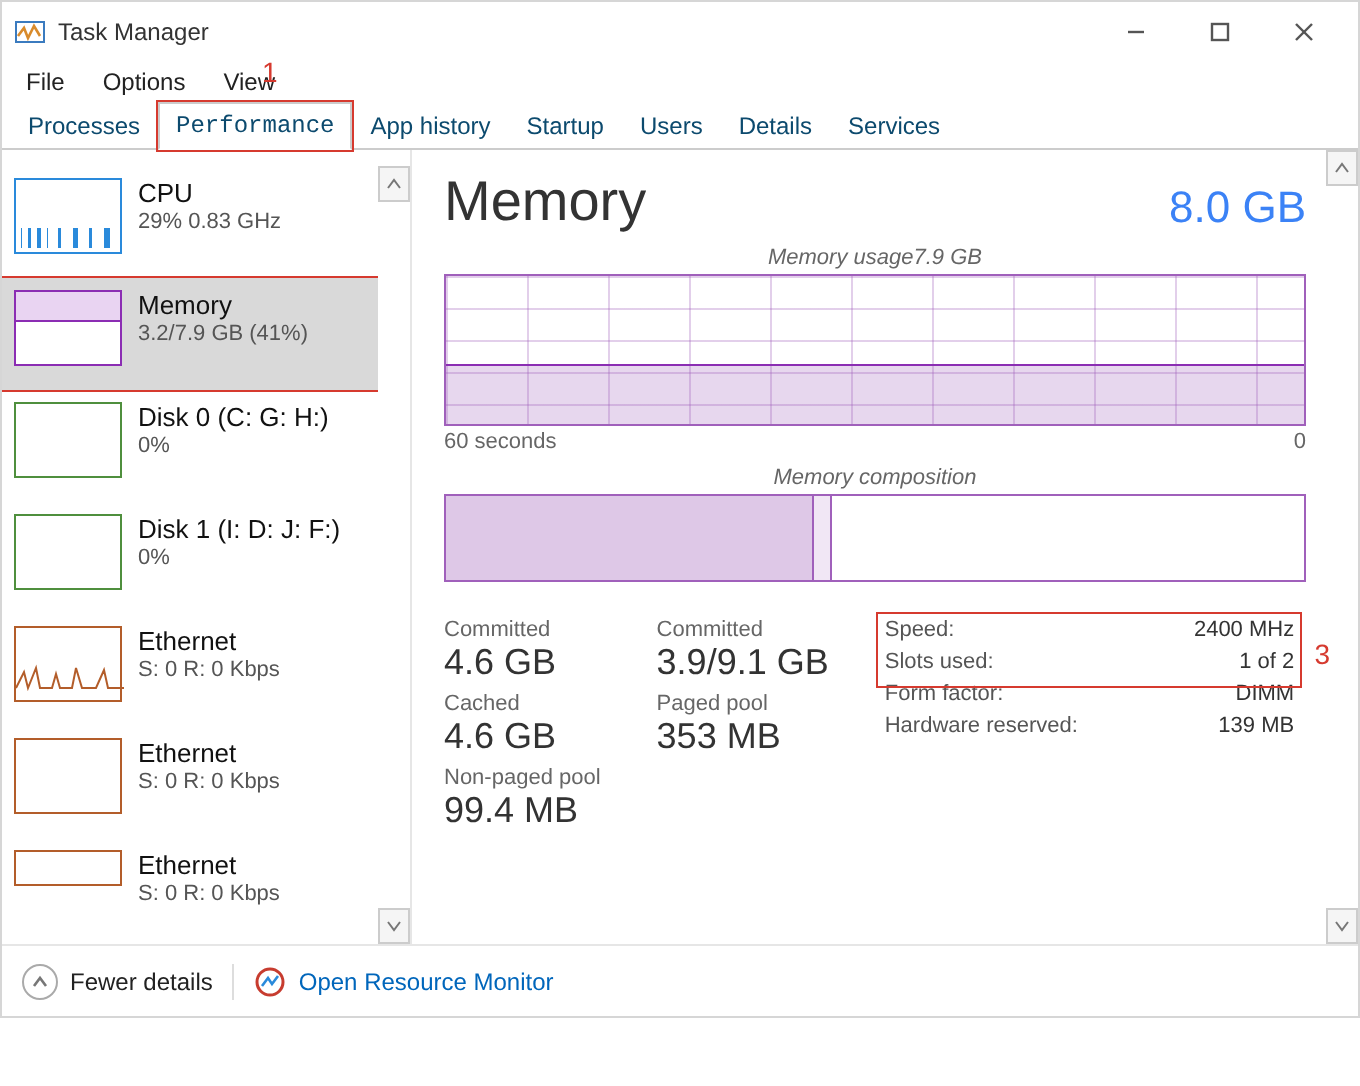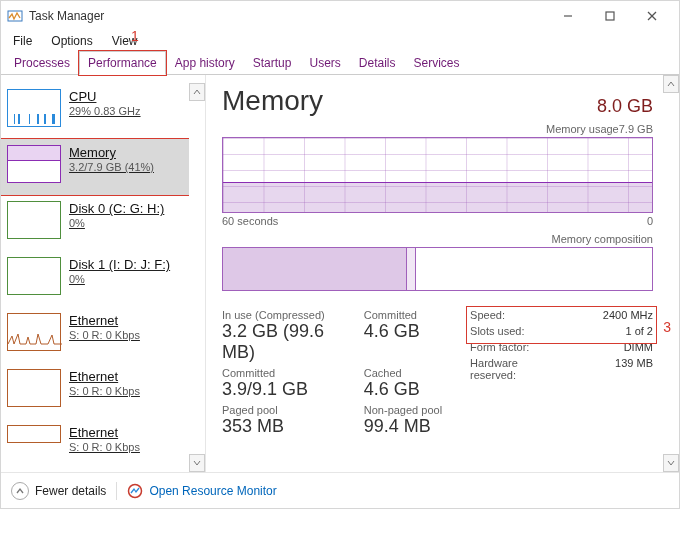--- a/index.html
+++ b/index.html
@@ -17,23 +17,23 @@
 
   
   .menubar { height: 20px; display:flex; align-items:center; padding: 0 4px; gap: 3px; position: relative;}
   .menuitem { padding: 2px 8px; font-size: 12px; color:#222; }
   .menubar:after {  }
 
   .annotation-red { color: #d63a2f; font-size: 14px; position: absolute; font-weight: normal; }
 
   
   .tabsrow { display:flex; align-items:flex-end; border-bottom: 1px solid #ccc; padding-left: 4px; position:relative; }
-  .tab { padding: 4px 8px 4px 8px; font-size: 12px; color:#701a75; border:1px solid transparent; margin-bottom:-1px;text-align:right; }
+  .tab { padding: 4px 8px 4px 8px; font-size: 12px; color:#0c4a6e; border:1px solid transparent; margin-bottom:-1px;text-align:right; }
   .tab.active { border:1px solid #ccc; border-bottom:1px solid #fff; background:#fff; }
-  .tab.ann-box { outline: 1px solid #d63a2f; }
+  .tab.ann-box { outline: 1px solid #d63a2f; font-family: Liberation Mono, monospace; }
 
   
   .content { flex:1; display:flex; overflow:hidden; }
 
   
   .sidebar { width: 205px; border-right: 1px solid #e6e6e6; display:flex; flex-direction:column; padding-top:8px;}
   .side-scroll { width: 16px; display:flex; flex-direction:column; }
   .side-scroll .sarrow { height:18px; border:1px solid #ccc; display:flex; align-items:center; justify-content:center; background:#f5f5f5;}
   .sidebar-inner { flex:1; }
   .side-item { display:flex; align-items:flex-start; padding: 6px 6px; gap:8px; min-height:56px; }
@@ -52,23 +52,23 @@
   .thumb.eth { border-color:#b35d2a; }
   .thumb.eth .ethline { position:absolute; left:0; right:0; bottom:4px; height:14px; }
 
   
   .detail { flex:1; padding: 10px 16px 6px 16px; position:relative; }
   .detail-scroll { position:absolute; right:0; top:0; bottom:0; width:16px; display:flex; flex-direction:column; }
   .detail-scroll .sarrow { height:18px; border:1px solid #ccc; display:flex; align-items:center; justify-content:center; background:#f5f5f5;}
 
   .detail-head { display:flex; justify-content:space-between; align-items:flex-end; margin-right:10px;}
   .detail-head .big { font-size:28px; font-weight:400; color:#333; }
-  .detail-head .right { font-size:18px; color:#7f1d1d; }
-
-  .subhead { display:flex; justify-content:flex-end; color:#666; font-size:11px; margin:6px 10px 2px 0;}
+  .detail-head .right { font-size:22px; color:#3b82f6; }
+
+  .subhead { display:flex; justify-content:center; color:#666; font-size:11px; margin:6px 10px 2px 0;font-style:italic;}
   .chartbox { height:76px; border:1px solid #a060bb; background:#fff; position:relative; margin-right:10px; }
   .chartbox .grid { position:absolute; inset:0;
     background-image: linear-gradient(to right, rgba(160,96,187,0.3) 0 1px, transparent 1px),
                       linear-gradient(to bottom, rgba(160,96,187,0.3) 0 1px, transparent 1px);
     background-size: 40.5px 16px; }
   .chartbox .usage-fill { position:absolute; left:0; right:0; bottom:0; height:41%; background:rgba(160,96,187,0.25); border-top:1px solid #8b2db3; }
   .time-row { display:flex; justify-content:space-between; color:#666; font-size:11px; margin:2px 10px 6px 0; }
 
   .compbox { height:44px; border:1px solid #a060bb; background:#fff; position:relative; margin-right:10px; display:flex;}
   .compbox .seg1 { width:43%; height:100%; background:rgba(160,96,187,0.35); border-right:1px solid #a060bb;}
@@ -137,21 +137,21 @@
     <div class="tab">App history</div>
     <div class="tab">Startup</div>
     <div class="tab">Users</div>
     <div class="tab">Details</div>
     <div class="tab">Services</div>
   </div>
 
   <div class="content">
 
     <div class="sidebar" style="display:flex; flex-direction:row;">
-      <div class="sidebar-inner" style="flex:1; overflow:hidden; position:relative;text-decoration:underline;">
+      <div class="sidebar-inner" style="flex:1; overflow:hidden; position:relative;">
 
         <div class="side-item">
           <div class="thumb cpu"></div>
           <div class="side-text">
             <div class="st-title">CPU</div>
             <div class="st-sub">29% 0.83 GHz</div>
           </div>
         </div>
 
         <div class="side-item selected" style="position:relative;">
@@ -249,24 +249,20 @@
         <span>Memory composition</span>
         <span></span>
       </div>
       <div class="compbox">
         <div class="seg1"></div>
           <div class="seg2"></div>
       </div>
 
       <div class="stats">
         <div class="stats-left">
-          <div>
-            <div class="lbl">In use (Compressed)</div>
-            <div class="val">3.2 GB (99.6 MB)</div>
-          </div>
           <div>
             <div class="lbl">Committed</div>
             <div class="val">4.6 GB</div>
           </div>
           <div>
             <div class="lbl">Committed</div>
             <div class="val">3.9/9.1 GB</div>
           </div>
           <div>
             <div class="lbl">Cached</div>

